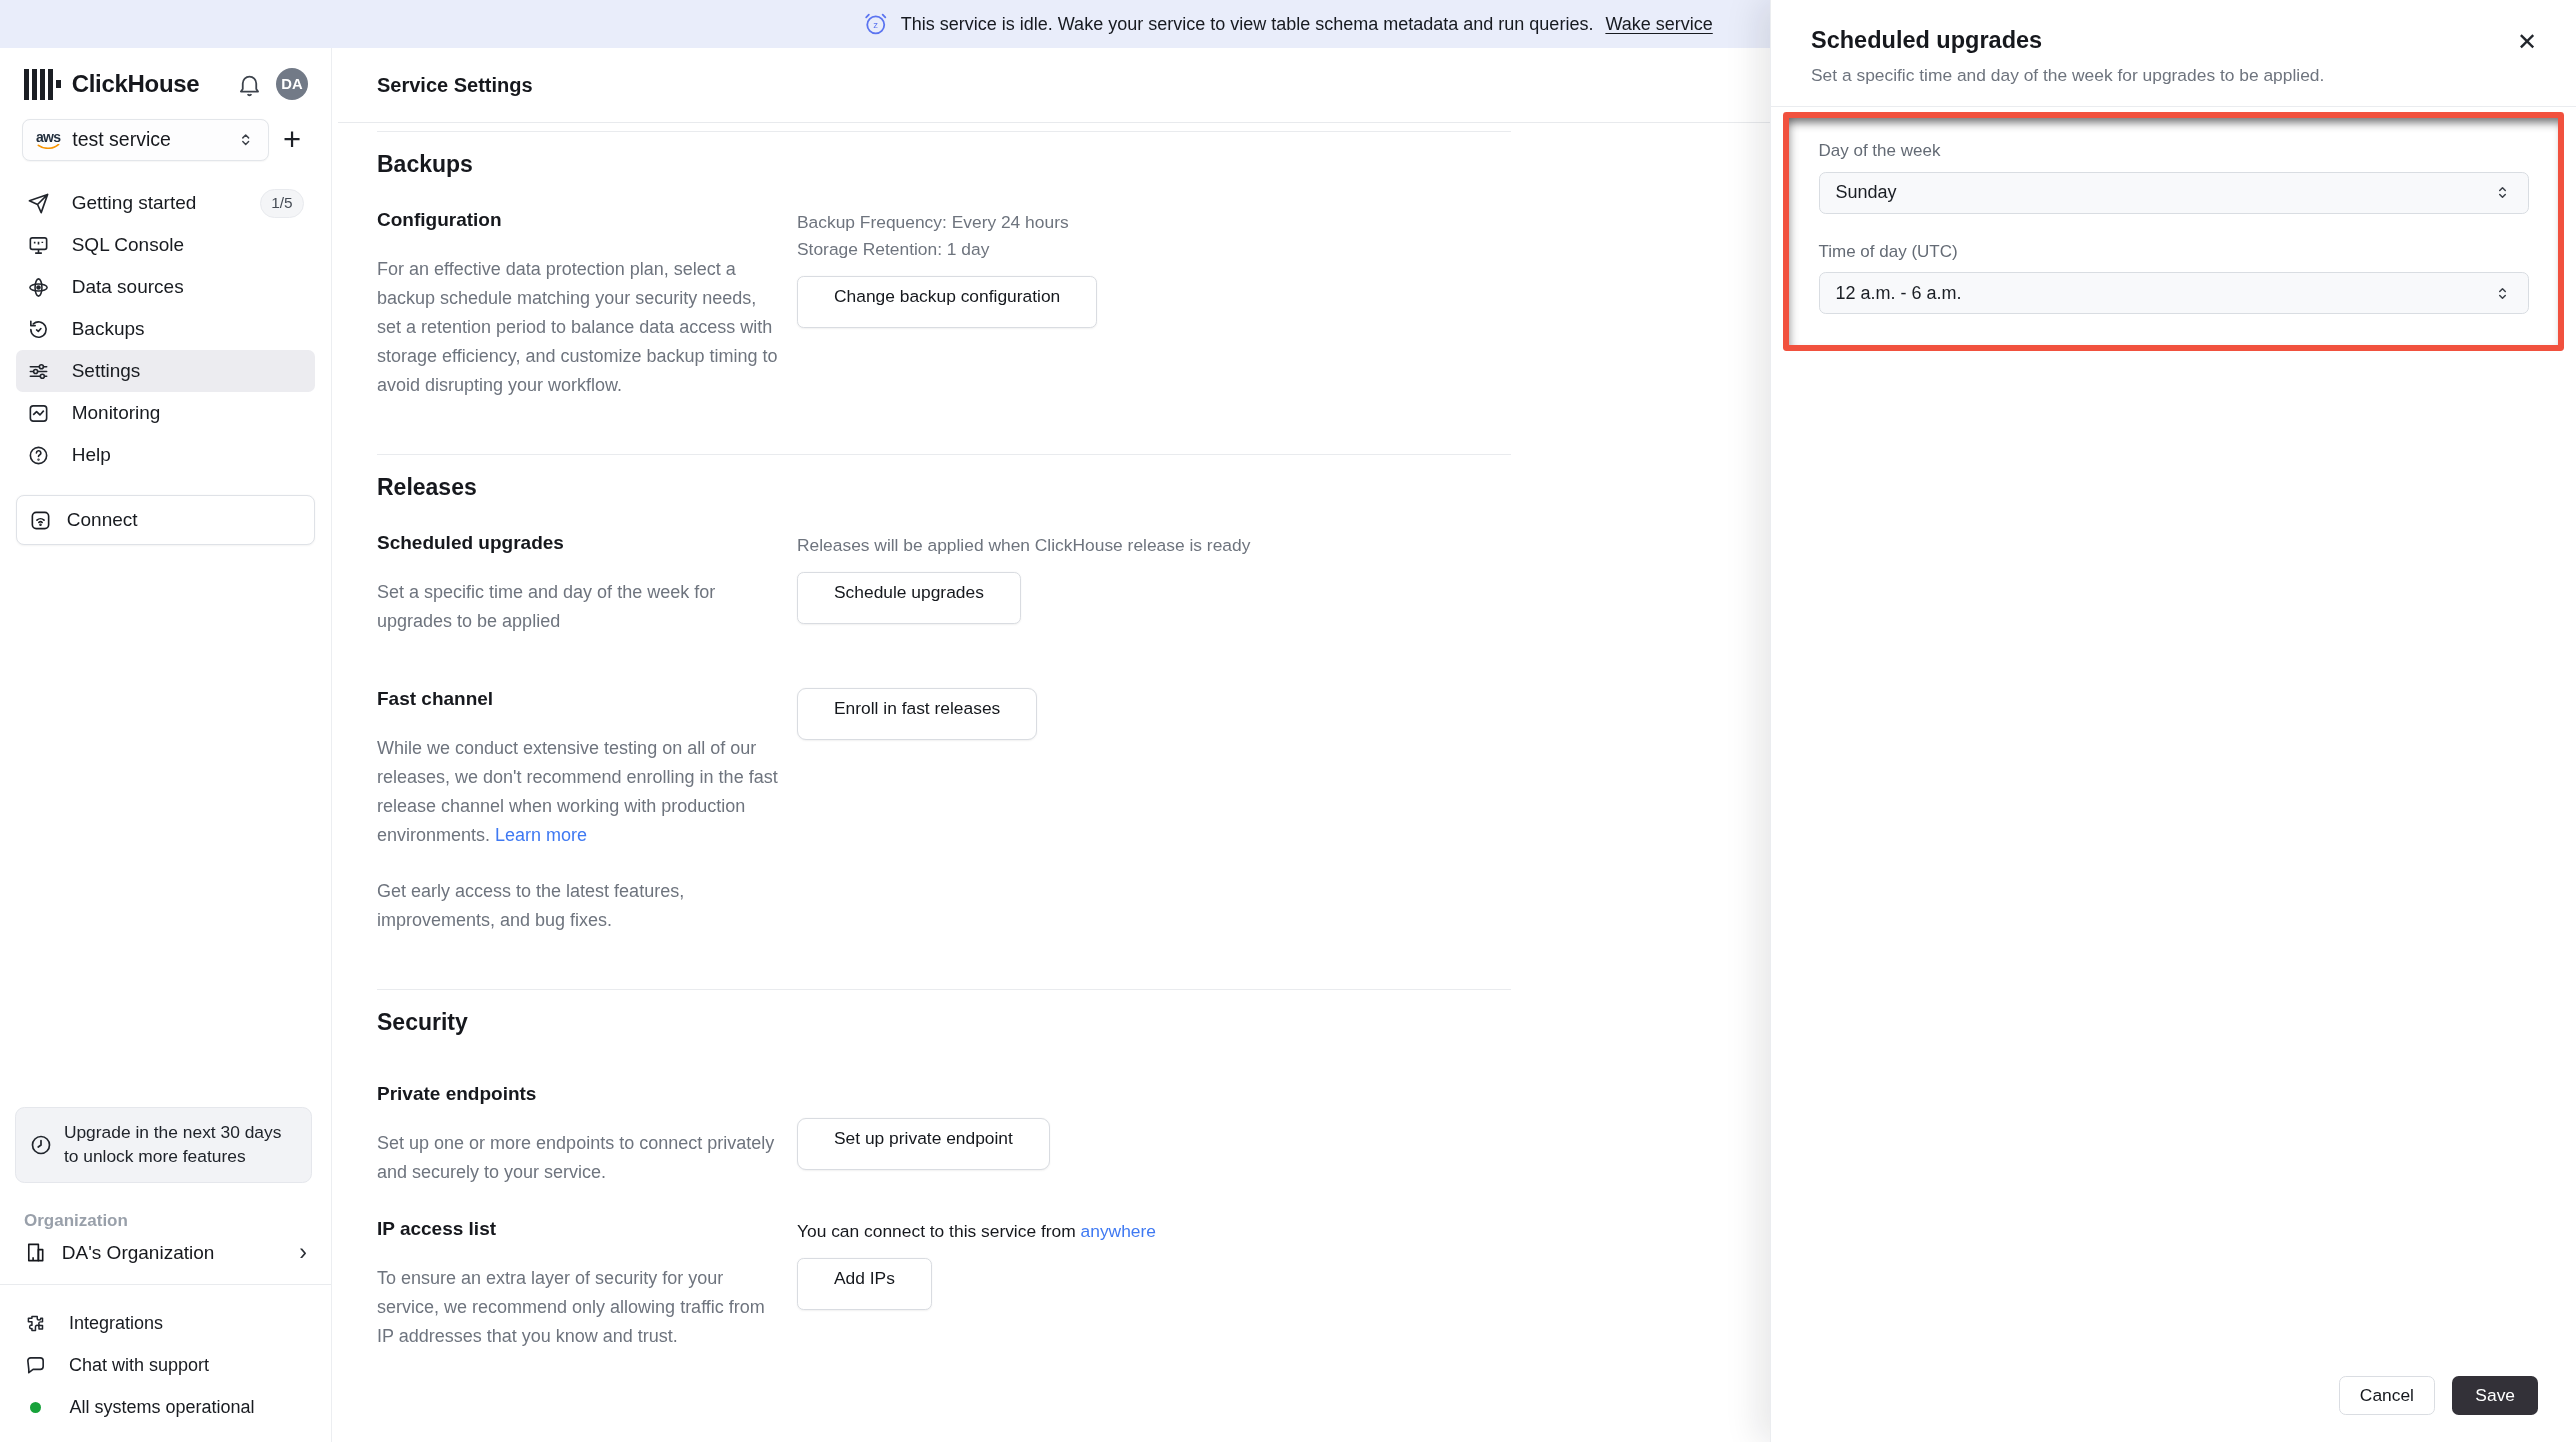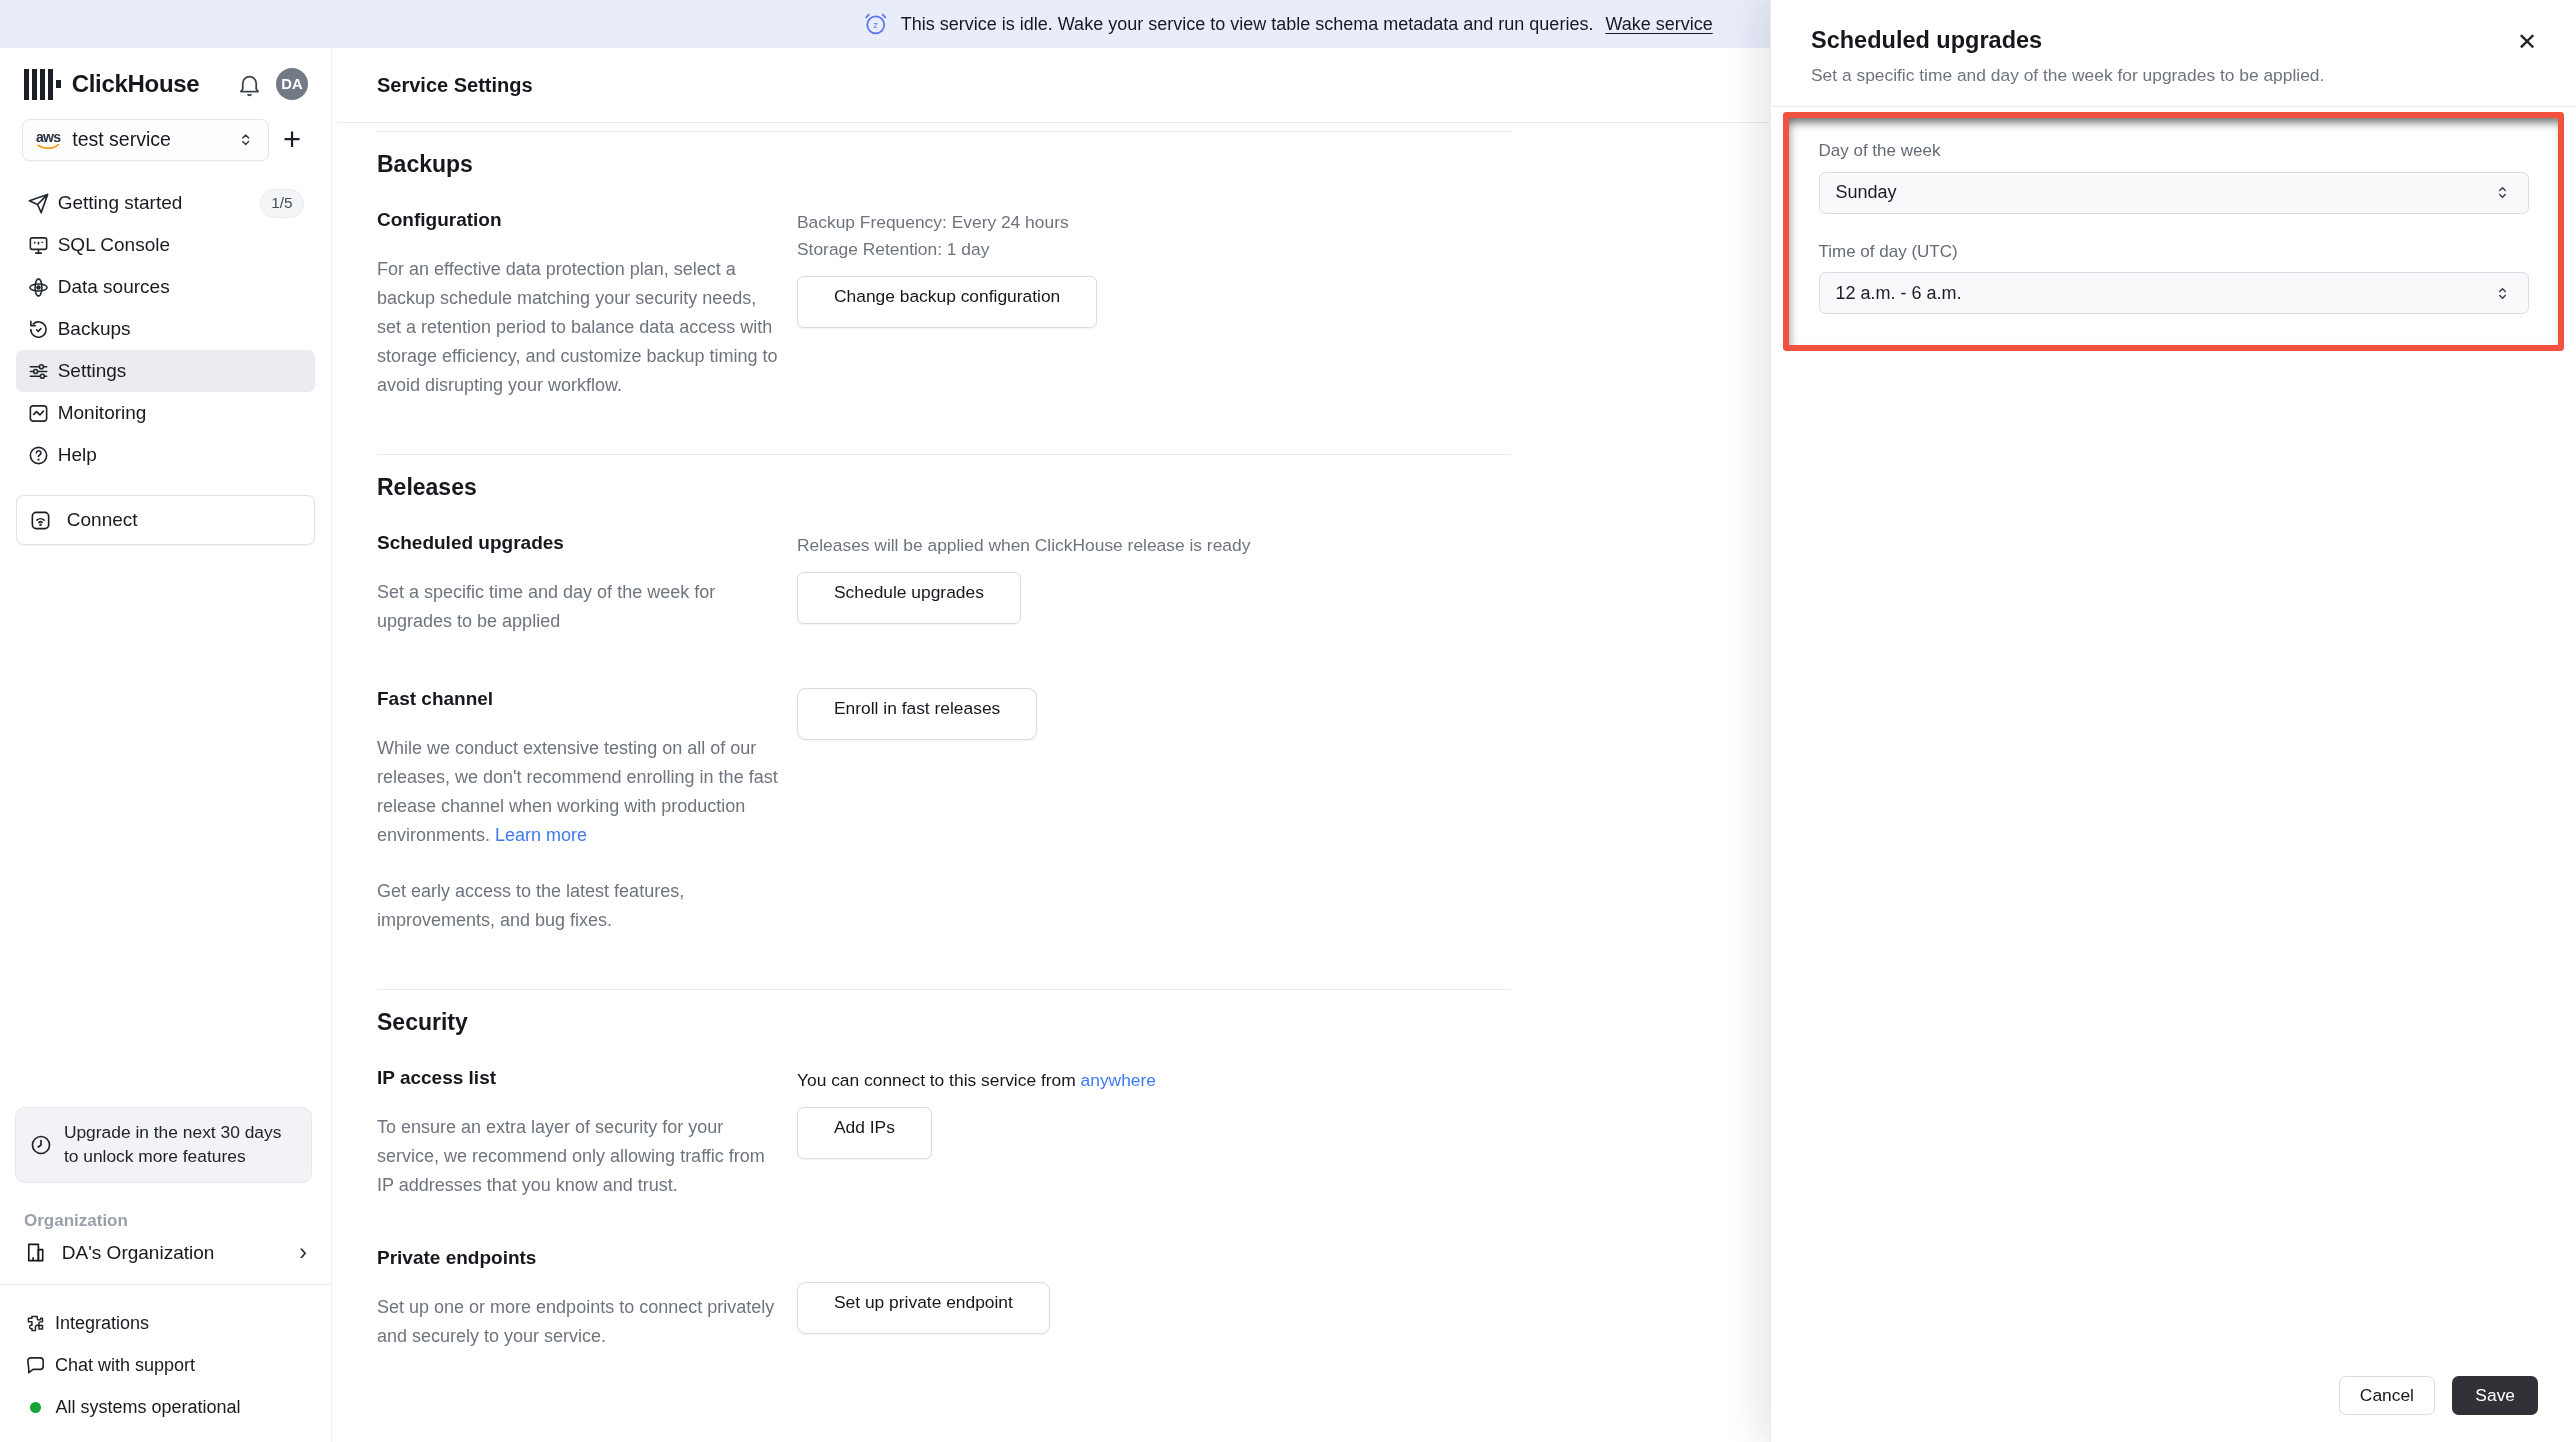--- a/index.html
+++ b/index.html
@@ -30,21 +30,21 @@
     background: #fdfdfe; display: flex; align-items: center; gap: 12px; padding: 0 13.4px;
     font-size: 19.5px; cursor: pointer; box-shadow: 0 0.7px 1.3px rgba(20,22,28,.04); }
   .aws { display: flex; flex-direction: column; align-items: center; line-height: 1; }
   .aws .aws-t { font-size: 14px; font-weight: 700; letter-spacing: -0.7px; color: #232f3e; }
   .service-label { flex: 1; }
   .updown { width: 17.4px; height: 17.4px; color: #3c4149; }
   .plus-btn { width: 40px; height: 40px; display: flex; align-items: center; justify-content: center;
     font-size: 31px; font-weight: 300; color: #1d2026; cursor: pointer; }
 
   .nav { padding: 17.4px 16px 0; }
-  .nav-item { display: flex; align-items: center; gap: 8px; height: 42px; padding: 0 10.7px;
+  .nav-item { display: flex; align-items: center; gap: 22px; height: 42px; padding: 0 10.7px;
     border-radius: 6.7px; font-size: 19px; color: #181b20; cursor: pointer; }
   .nav-item.active { background: #ececf0; }
   .nav-item .nicon { width: 23px; height: 23px; color: #21252c; flex: none; }
   .nav-badge { margin-left: auto; background: #f4f5f7; border: 0.7px solid #e8eaee; border-radius: 670px;
     padding: 4.7px 10.7px; font-size: 15.4px; color: #464c55; }
 
   .connect-wrap { padding: 19px 16px 0; }
   .connect-btn { width: 100%; height: 50px; border: 1.3px solid #dfe2e7; border-radius: 8px;
     background: #fff; display: flex; align-items: center; gap: 14.8px; padding: 0 12px;
     font-size: 19px; color: #181b20; cursor: pointer; box-shadow: 0 0.7px 2px rgba(20,22,28,.05); }
@@ -309,37 +309,37 @@
         <p class="desc"><span>While we conduct extensive testing on all of our releases, we don't recommend enrolling in the fast release channel when working with production environments. </span><a class="link">Learn more</a></p>
         <p class="desc">Get early access to the latest features, improvements, and bug fixes.</p>
       </div>
       <div class="rcol">
         <div class="btn first">Enroll in fast releases</div>
       </div>
     </div>
 
     <div class="section-divider"></div>
     <div class="section-h">Security</div>
+    <div class="row" style="margin-top:47px">
+      <div class="lcol">
+        <div class="sub-h">Private endpoints</div>
+        <p class="desc">Set up one or more endpoints to connect privately and securely to your service.</p>
+      </div>
+      <div class="rcol">
+        <div class="btn first" style="margin-top:35px">Set up private endpoint</div>
+      </div>
+    </div>
     <div class="row">
       <div class="lcol">
         <div class="sub-h">IP access list</div>
         <p class="desc">To ensure an extra layer of security for your service, we recommend only allowing traffic from IP addresses that you know and trust.</p>
       </div>
       <div class="rcol">
         <div class="meta" style="color:#16181d"><span>You can connect to this service from </span><a class="link">anywhere</a></div>
         <div class="btn">Add IPs</div>
-      </div>
-    </div>
-    <div class="row" style="margin-top:47px">
-      <div class="lcol">
-        <div class="sub-h">Private endpoints</div>
-        <p class="desc">Set up one or more endpoints to connect privately and securely to your service.</p>
-      </div>
-      <div class="rcol">
-        <div class="btn first" style="margin-top:35px">Set up private endpoint</div>
       </div>
     </div>
   </div>
 </div>
 
 <div class="panel">
   <div class="panel-header">
     <div class="panel-title">Scheduled upgrades</div>
     <div class="panel-desc">Set a specific time and day of the week for upgrades to be applied.</div>
     <div class="panel-close">✕</div>

